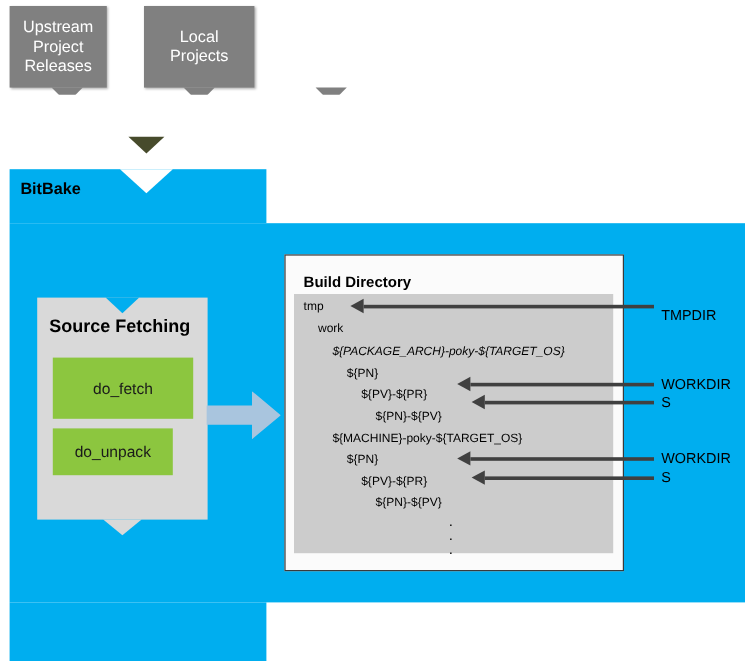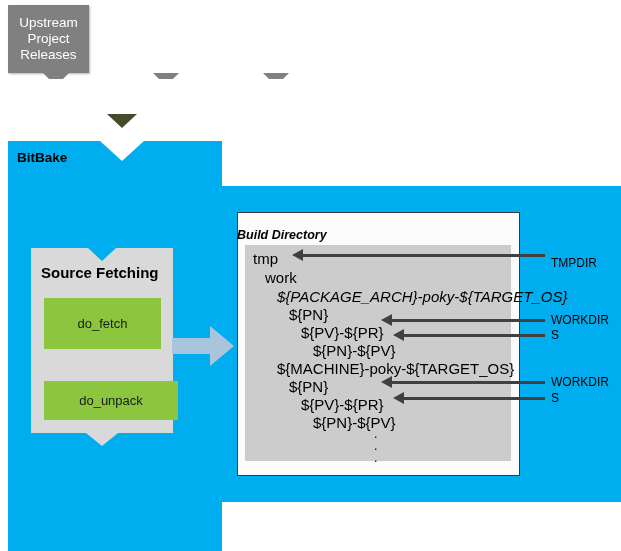--- a/index.html
+++ b/index.html
@@ -123,21 +123,21 @@
     color: #000000;
     font-size: 12.5px;
     font-weight: bold;
   }
   .tree-area {
     background: #CCCCCC;
   }
   .tree-line {
     position: absolute;
     color: #000000;
-    font-size: 15px;
+    font-size: 10px;
     white-space: nowrap;
     line-height: 1;
   }
   .tree-dot {
     position: absolute;
     color: #000000;
     font-size: 12.5px;
     line-height: 1;
   }
 
@@ -176,20 +176,26 @@
   <div class="abs bitbake-label" style="left:17px; top:150px;">BitBake</div>
 
   <div class="abs src-box ctr" style="left:8px; top:5px; width:81px; height:68px;">
     <div>
       <span>Upstream</span>
       <span>Project</span>
       <span>Releases</span>
     </div>
   </div>
 
+  <div class="abs src-box ctr" style="left:120px; top:5px; width:92px; height:68px;">
+    <div>
+      <span>Local</span>
+      <span>Projects</span>
+    </div>
+  </div>
 
 
   <div class="abs chev-grey" style="left:43px; top:73px;"></div>
   <div class="abs chev-grey" style="left:153px; top:73px;"></div>
   <div class="abs chev-grey" style="left:263px; top:73px;"></div>
 
 
   <div class="abs chev-white" style="left:43px; top:79px;"></div>
   <div class="abs chev-white" style="left:153px; top:79px;"></div>
   <div class="abs chev-white" style="left:263px; top:79px;"></div>
@@ -199,33 +205,33 @@
   <div class="abs fetch-panel" style="left:31px; top:248px; width:142px; height:185px;"></div>
 
   <div class="abs chev-blue" style="left:88px; top:248px;"></div>
 
   <div class="abs fetch-title" style="left:41px; top:264px;">Source Fetching</div>
 
   <div class="abs task-box ctr" style="left:44px; top:298px; width:117px; height:51px;">
     <span>do_fetch</span>
   </div>
 
-  <div class="abs task-box ctr" style="left:44px; top:357px; width:134px; height:39px;margin-top:24px;">
+  <div class="abs task-box ctr" style="left:44px; top:357px; width:100px; height:39px;">
     <span>do_unpack</span>
   </div>
 
   <div class="abs chev-fetch" style="left:86px; top:433px;"></div>
 
   <svg class="abs" style="left:172px; top:326px;" width="62" height="40" viewBox="0 0 62 40">
     <polygon points="0,12 38,12 38,0 62,20 38,40 38,28 0,28" fill="#A9C5DE"></polygon>
   </svg>
 
   <div class="abs build-panel" style="left:237px; top:212px; width:283px; height:264px;"></div>
 
-  <div class="abs build-title" style="left:237px; top:228px;font-style:italic;">Build Directory</div>
+  <div class="abs build-title" style="left:253px; top:228px;">Build Directory</div>
 
   <div class="abs tree-area" style="left:245px; top:245px; width:266px; height:216px;"></div>
 
   <div class="tree-line" style="left:253px; top:251px;">tmp</div>
   <div class="tree-line" style="left:265px; top:270px;">work</div>
   <div class="tree-line" style="left:277px; top:289px;font-style:italic;">${PACKAGE_ARCH}-poky-${TARGET_OS}</div>
   <div class="tree-line" style="left:289px; top:307px;">${PN}</div>
   <div class="tree-line" style="left:301px; top:325px;">${PV}-${PR}</div>
   <div class="tree-line" style="left:313px; top:343px;">${PN}-${PV}</div>
   <div class="tree-line" style="left:277px; top:361px;">${MACHINE}-poky-${TARGET_OS}</div>

